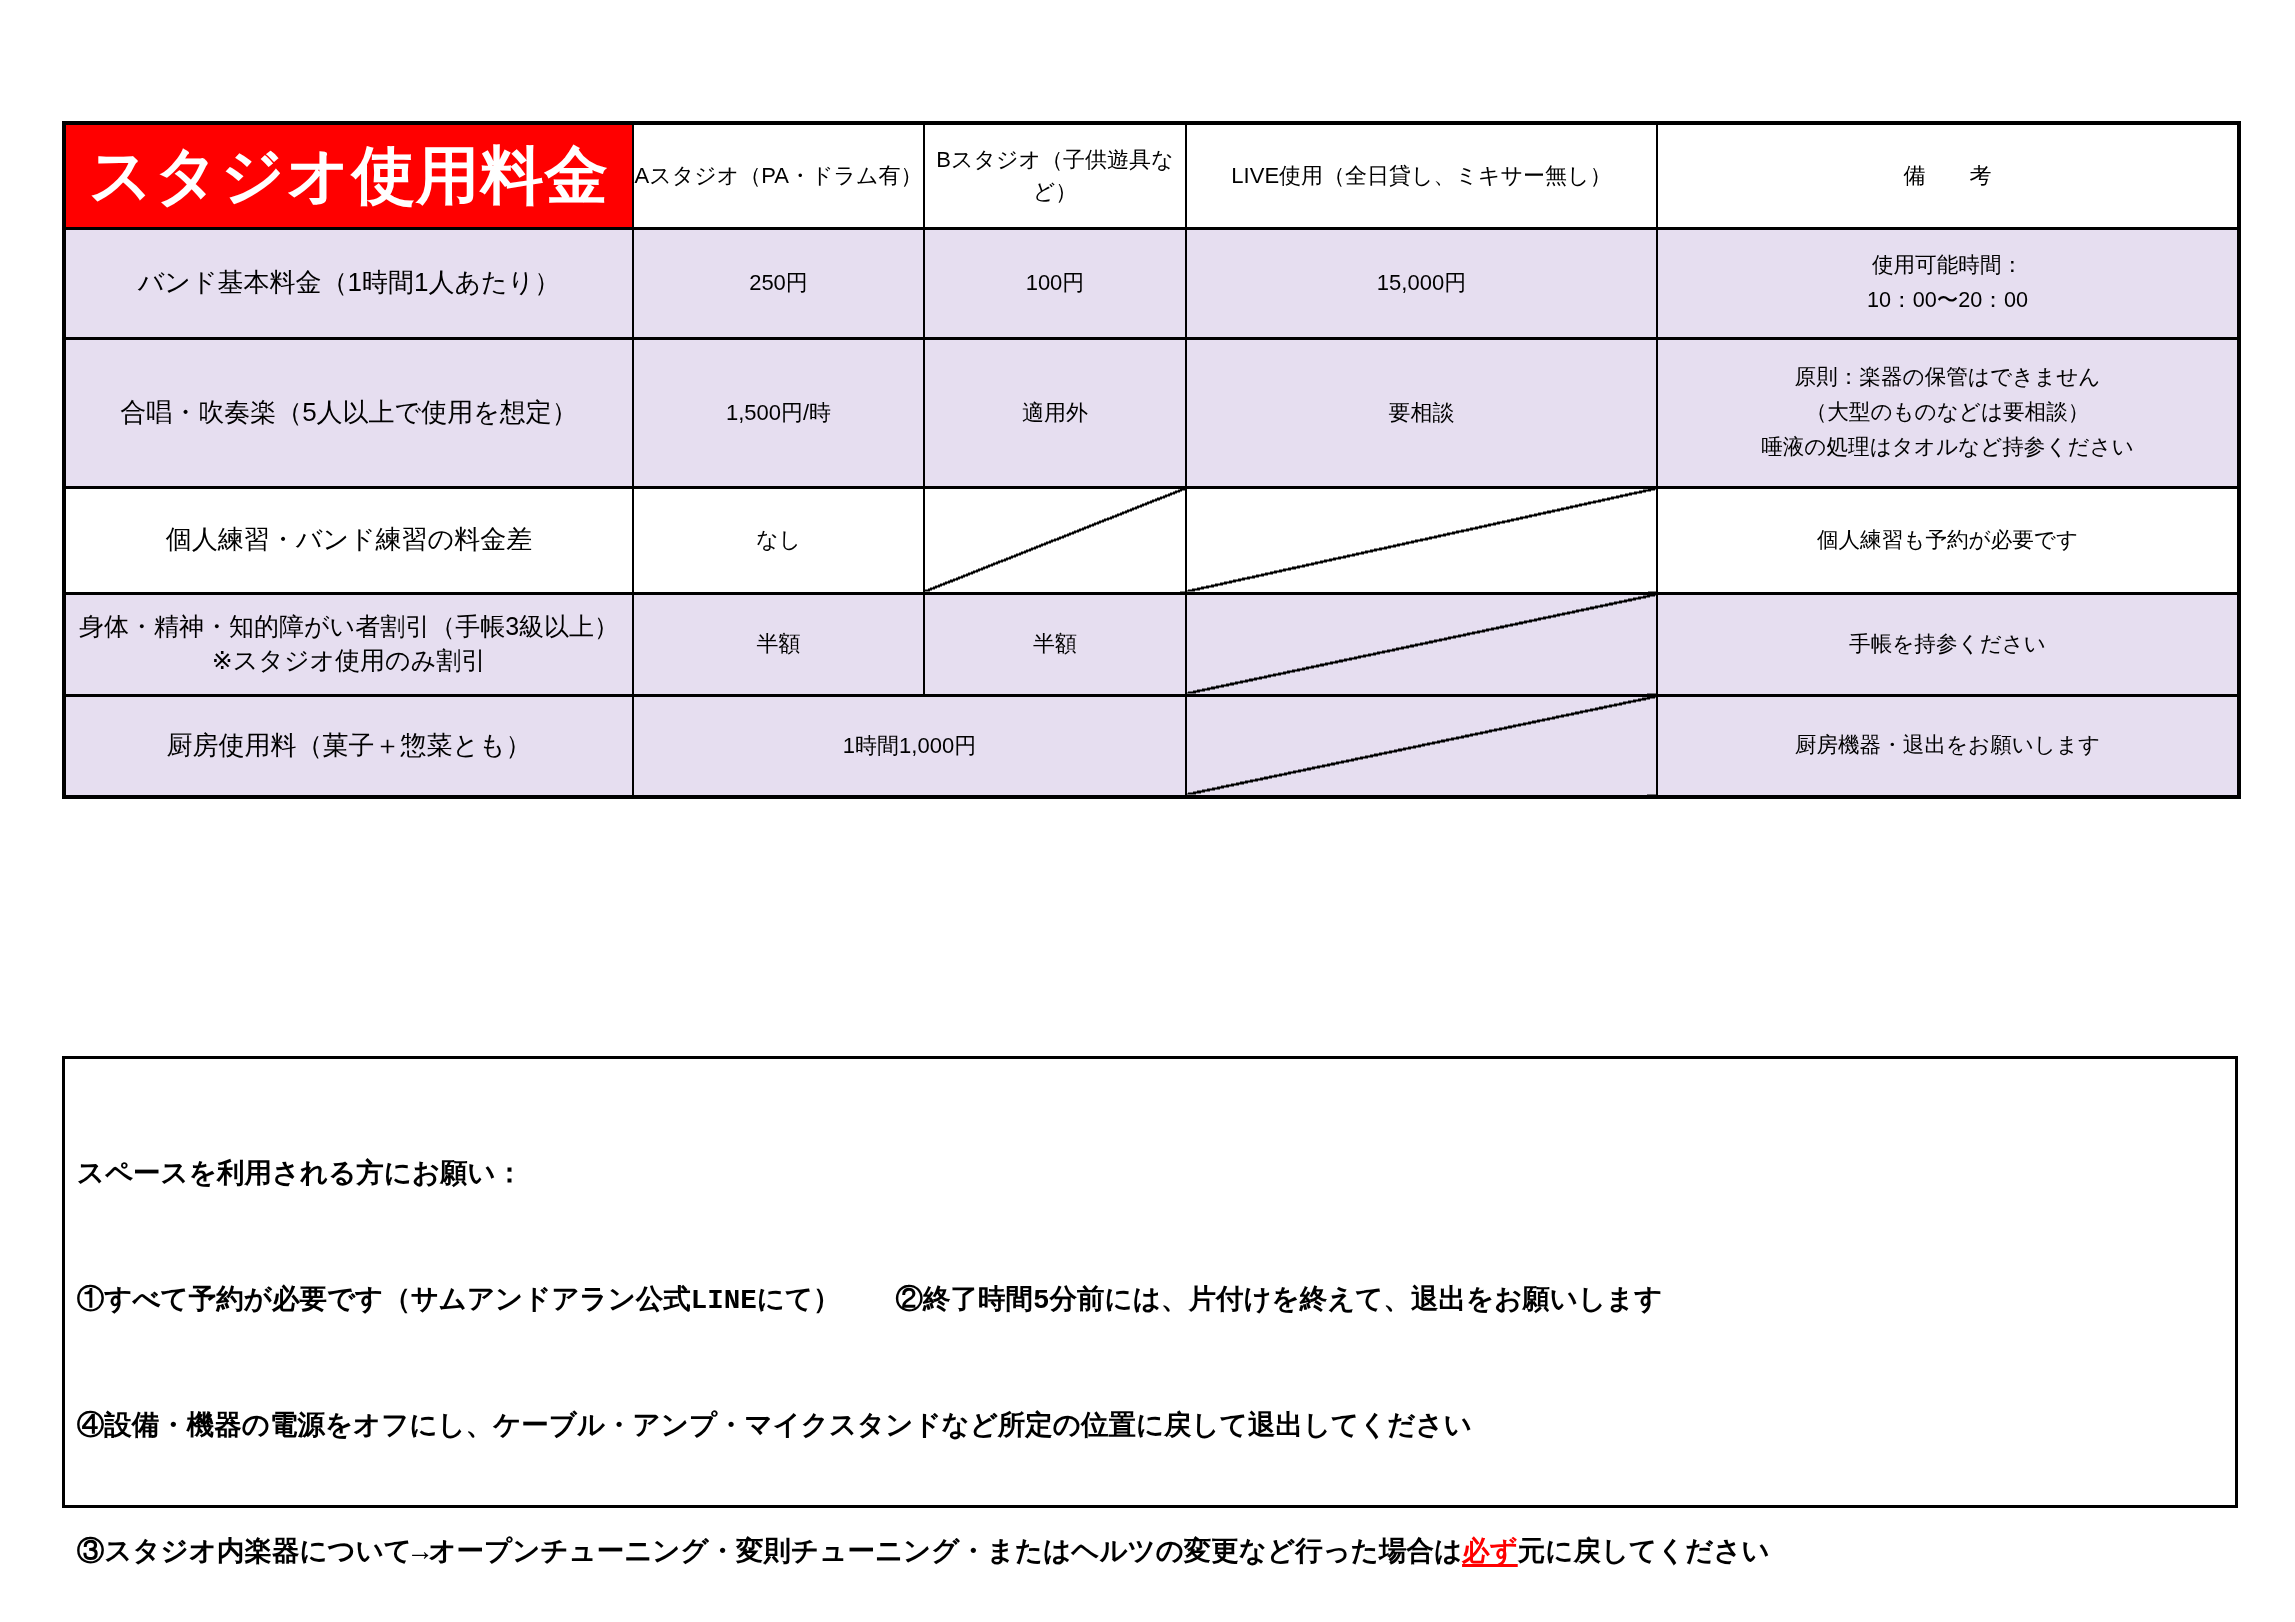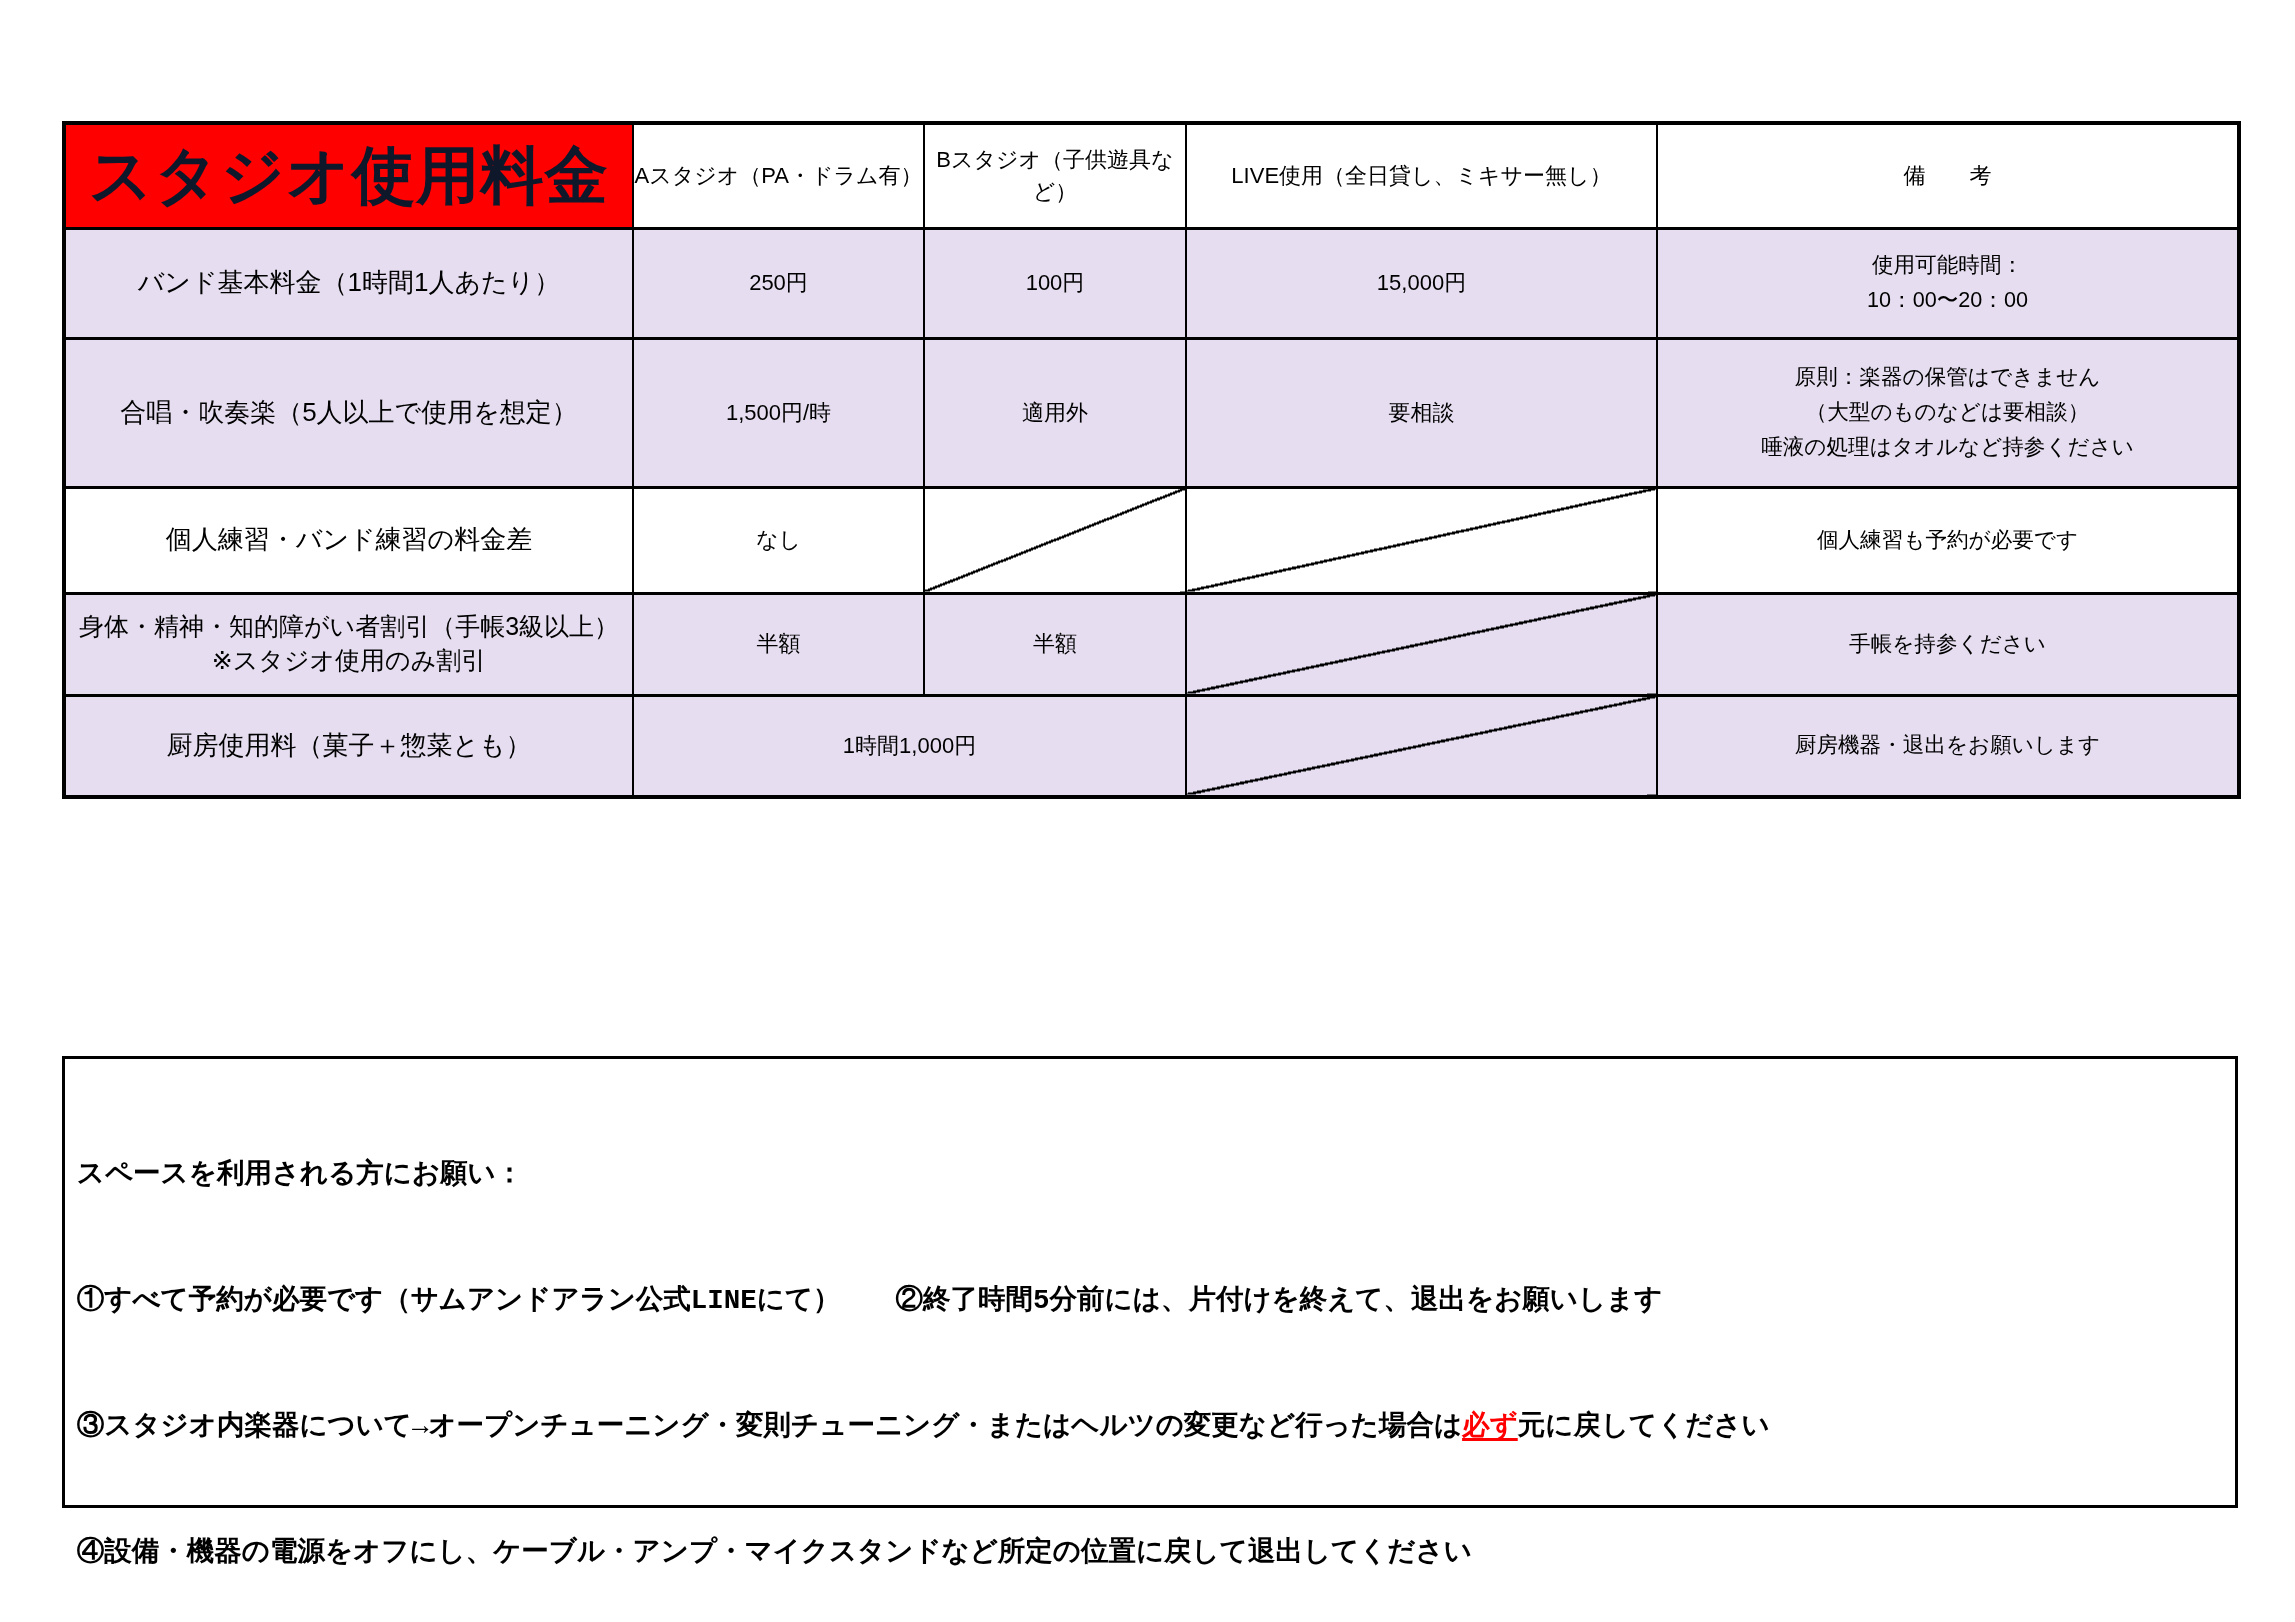--- a/index.html
+++ b/index.html
@@ -26,21 +26,21 @@
     border-right: 2px solid #000;
     border-top: 3.9px solid #000;
     border-bottom: 3.9px solid #000;
     vertical-align: middle;
     text-align: center;
     padding: 0;
     overflow: hidden;
   }
   td.title-cell {
     background: #FF0000;
-    color: #0f172a;
+    color: #ffffff;
     font-weight: bold;
     font-size: 63px;
     letter-spacing: 1.3px;
   }
   td.col-head { font-size: 22px; line-height: 1.45; padding: 0 5.2px; }
   td.row-label { font-weight: normal; font-size: 26px; line-height: 1.35; padding: 0 6.5px; }
   td.row-label.small { font-size: 25px; }
   td.value { font-size: 22px; }
   td.remark {
     text-align: left;
@@ -149,22 +149,22 @@
     <td class="value lav" colspan="2">1時間1,000円</td>
     <td class="diag lav"></td>
     <td class="remark lav">厨房機器・退出をお願いします</td>
   </tr>
 </tbody>
   </table>
 
 <div class="notes-box">
   <div class="notes-line">スペースを利用される方にお願い：</div>
   <div class="notes-line">①すべて予約が必要です（サムアンドアラン公式LINEにて）　　②終了時間5分前には、片付けを終えて、退出をお願いします</div>
+  <div class="notes-line">④設備・機器の電源をオフにし、ケーブル・アンプ・マイクスタンドなど所定の位置に戻して退出してください</div>
   <div class="notes-line"><span>③スタジオ内楽器について→オープンチューニング・変則チューニング・またはヘルツの変更など行った場合は</span><span class="em-red">必ず</span><span>元に戻してください</span></div>
-  <div class="notes-line">④設備・機器の電源をオフにし、ケーブル・アンプ・マイクスタンドなど所定の位置に戻して退出してください</div>
   
   
   
   
   
   
 </div>
 
 
 </body></html>

